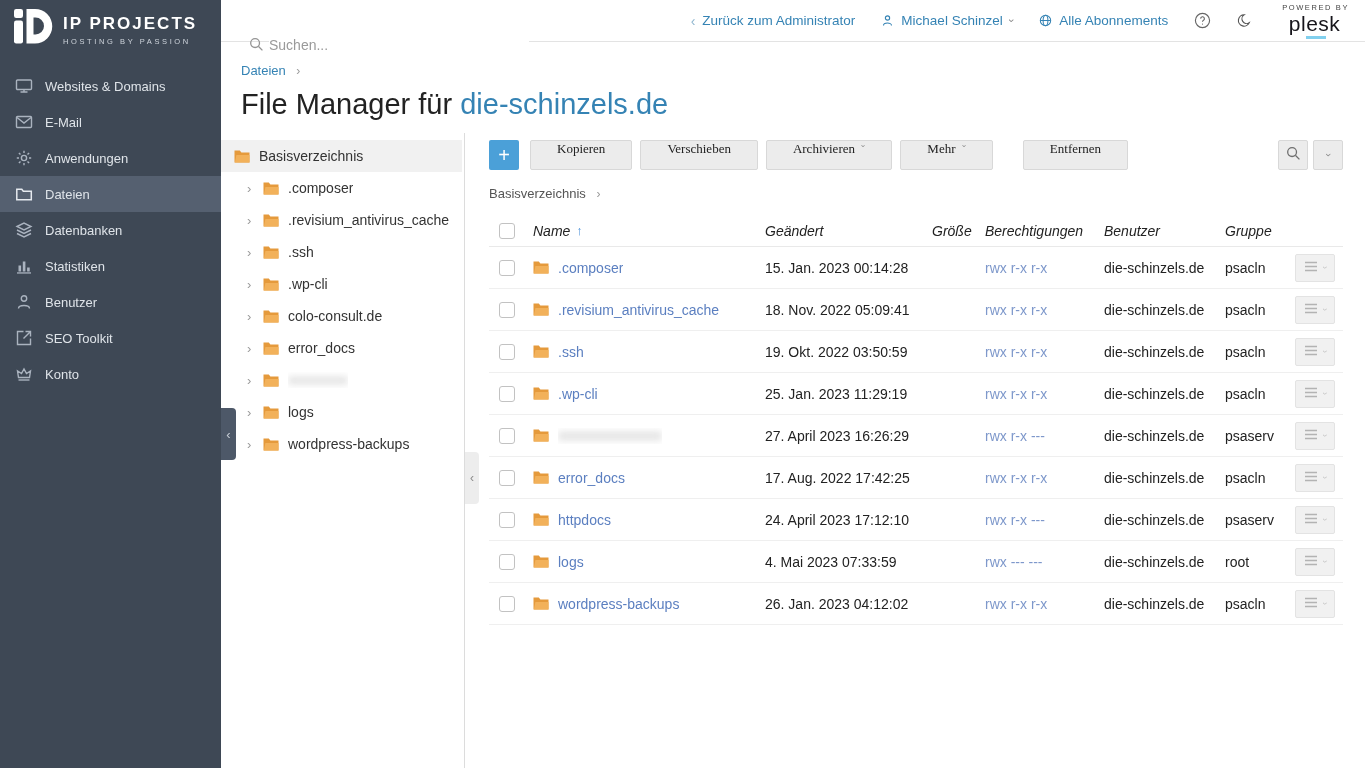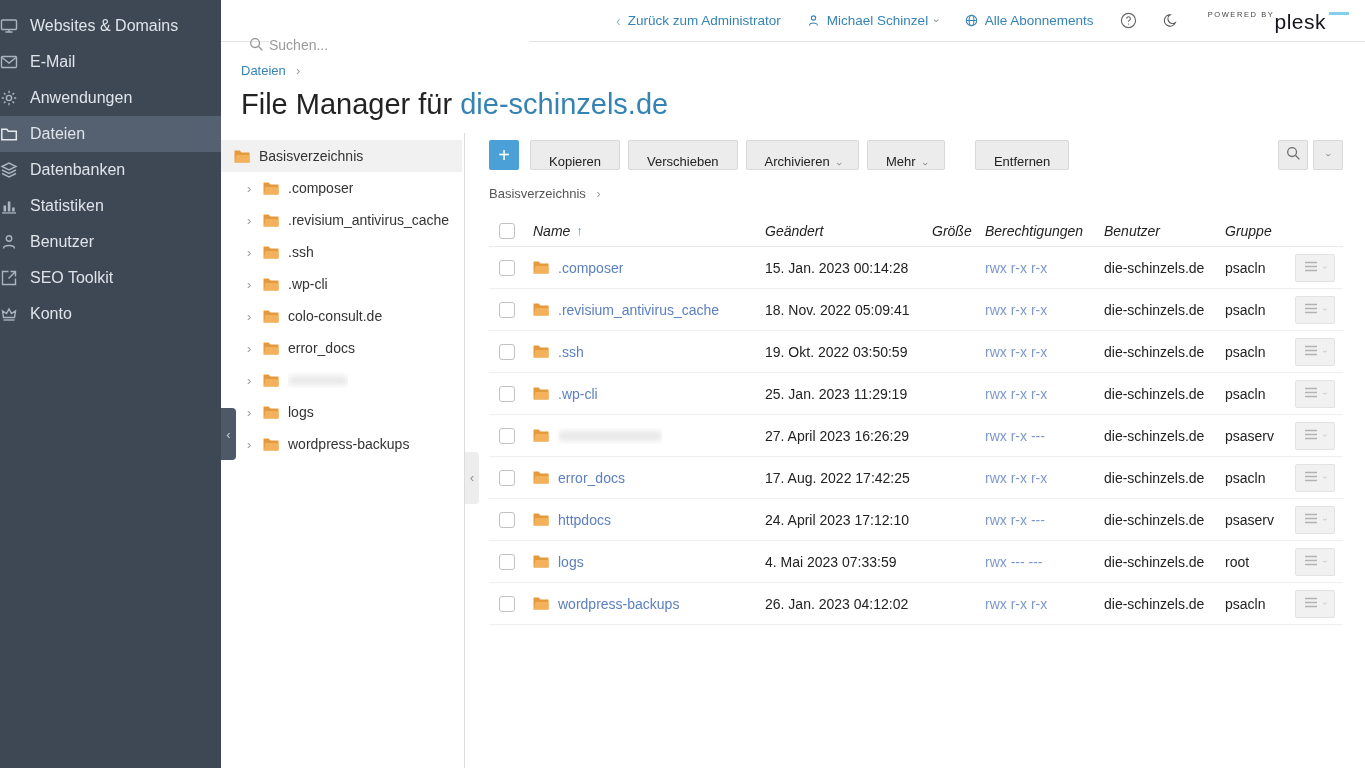--- a/index.html
+++ b/index.html
@@ -12,36 +12,36 @@
   }
   .app{ position:relative; width:1365px; height:768px; background:#fff; overflow:hidden;}
 
   
   .sidebar{ position:absolute; left:0; top:0; width:221px; height:768px; background:var(--sidebar); z-index:3;}
   .logo{ height:60px; display:flex; align-items:center; padding-left:13px; }
   .logo-mark{ flex:none; margin-right:10px; }
   .logo-text .lt1{ color:#fff; font-size:17px; font-weight:bold; letter-spacing:2px; }
   .logo-text .lt2{ color:#cfd5dc; font-size:7.5px; letter-spacing:2.6px; margin-top:3px; }
   .nav{ margin-top:8px; }
-  .nav-item{ height:36px; display:flex; align-items:center; color:var(--nav-text); font-size:16px; cursor:pointer; }
+  .nav-item{ height:36px; display:flex; align-items:center; padding-left:15px; color:var(--nav-text); font-size:13px; cursor:pointer; }
   .nav-item.active{ background:var(--sidebar-active); }
   .nav-icon{ width:18px; height:18px; margin-right:12px; display:flex; align-items:center; justify-content:center; }
   .side-tab{ position:absolute; left:221px; top:408px; width:15px; height:52px; background:#4d5868; border-radius:0 4px 4px 0; display:flex; align-items:center; justify-content:center; color:#c6cdd5; font-size:13px; z-index:2; cursor:pointer;}
 
   
   .topbar{ position:absolute; left:221px; top:0; right:0; height:42px; background:#fff; border-bottom:1px solid #e3e3e3; display:flex; align-items:center; padding:0 16px 0 28px; z-index:2;}
   .search-wrap{ display:flex; align-items:center; gap:5px; width:320px;margin-top:48px; }
   .search-input{ border:none; outline:none; font-size:14px; color:#333; width:260px; font-family:inherit;}
   .search-input::placeholder{ color:#9a9a9a; }
   .topbar-right{ margin-left:auto; display:flex; align-items:center; gap:26px; }
   .tb-link{ display:flex; align-items:center; gap:7px; color:var(--blue); font-size:13.5px; cursor:pointer; text-decoration:none; white-space:nowrap;}
   .chevL{ color:#8fb6cf; font-size:14px; }
   .chev{ display:inline-block; transform:rotate(90deg); font-size:11px; color:#8c8c8c; line-height:1;}
   .tb-icon{ display:flex; align-items:center; justify-content:center; cursor:pointer; }
-  .plesk{ display:flex; flex-direction:row; align-items:flex-start; margin-left:2px; cursor:pointer;}
+  .plesk{ display:flex; flex-direction:column; align-items:center; margin-left:2px; cursor:pointer;}
   .plesk .pb{ font-size:7.5px; letter-spacing:1.6px; color:#444; margin-left:2px;}
   .plesk .word{ font-size:21px; color:#16151b; letter-spacing:.5px; line-height:1; margin-top:1px;}
   .plesk .bar{ width:20px; height:3px; background:#82d0ee; margin:2px 0 0 3px; }
 
   
   .content{ position:absolute; left:221px; top:43px; right:0; bottom:0; background:#fff;}
   .content-header{ padding:18px 0 0 20px; height:90px; }
   .crumb{ font-size:13px; color:var(--blue); cursor:pointer;}
   .crumb-caret{ color:#9a9a9a; font-size:12px; margin-left:6px;}
   .page-title{ margin-top:9px; font-size:29px; color:#222; font-weight:400; }
@@ -55,21 +55,21 @@
   .tree-child{ padding-left:26px; }
   .tree-caret{ color:#999; font-size:13px; width:16px; flex:none;}
   .tree-folder{ flex:none; margin-right:9px; display:flex; align-items:center;}
   .tree-label{ white-space:nowrap; overflow:hidden; min-width:0; }
   .tree-tab{ position:absolute; right:-15px; top:319px; width:14px; height:52px; background:#ededed; border-radius:0 4px 4px 0; display:flex; align-items:center; justify-content:center; color:#8a8a8a; font-size:12px; z-index:2; cursor:pointer;}
 
   
   .main-pane{ flex:1; padding:7px 22px 0 24px; min-width:0;}
   .toolbar{ display:flex; align-items:center; }
   .btn-plus{ width:30px; height:30px; background:var(--plus); color:#fff; font-size:20px; border:none; border-radius:2px; display:flex; align-items:center; justify-content:center; margin-right:11px; cursor:pointer; font-family:inherit;}
-  .btn{ height:30px; padding:0 18px; background:var(--btn-bg); border:1px solid var(--btn-border); border-radius:2px; font-size:13px; color:#222; display:flex; align-items:flex-end; margin-right:8px; cursor:pointer; font-family:Liberation Sans, sans-serif; white-space:nowrap;}
+  .btn{ height:30px; padding:0 26px; background:var(--btn-bg); border:1px solid var(--btn-border); border-radius:2px; font-size:13px; color:#222; display:flex; align-items:flex-start; margin-right:8px; cursor:pointer; font-family:Liberation Serif, serif; white-space:nowrap;}
   .btn .chev{ margin-left:7px; font-size:10px;}
   .btn.gap{ margin-left:22px; }
   .toolbar-right{ margin-left:auto; display:flex; gap:5px; }
   .icon-btn{ width:30px; height:30px; background:var(--btn-bg); border:1px solid var(--btn-border); border-radius:2px; display:flex; align-items:center; justify-content:center; cursor:pointer;}
   .icon-btn .chev{ font-size:10px; color:#8c8c8c;}
   .path-row{ margin-top:16px; font-size:13px; color:#555; }
   .path-row .crumb-caret{ margin-left:7px; }
 
   
   .table{ margin-top:14px; }
@@ -87,20 +87,34 @@
   .row-menu .chev{ color:#bdbdbd; font-size:9px;}
   .redacted{ display:inline-block; width:104px; height:10px; background:#cfcfcf; border-radius:3px; filter:blur(3px); opacity:.5;}
   .redacted.small{ width:60px; height:9px;}
 </style>
 </head>
 <body>
 
 <div class="app">
 
   <aside class="sidebar">
+    <div class="logo">
+      <span class="logo-mark">
+        <svg width="40" height="40" viewBox="0 0 40 40">
+          <rect x="1" y="12.5" width="9" height="23" rx="2.2" fill="#fff"></rect>
+          <rect x="1" y="1" width="9" height="9" rx="2.2" fill="#fff"></rect>
+          <path d="M13.5 1 h8.5 a17 17 0 0 1 0 34.5 h-8.5 z" fill="#fff"></path>
+          <path d="M20.5 9.5 h2 a8.2 8.2 0 0 1 0 17 h-2 z" fill="#3e4855"></path>
+        </svg>
+      </span>
+      <span class="logo-text">
+        <div class="lt1">IP PROJECTS</div>
+        <div class="lt2">HOSTING BY PASSION</div>
+      </span>
+    </div>
     <nav class="nav" id="nav">
         <div class="nav-item">
     <span class="nav-icon">
             <svg viewBox="0 0 18 18" width="18" height="18" fill="none" stroke="#aab3bf" stroke-width="1.4">
               <rect x="1.5" y="3" width="15" height="9.5" rx="1"></rect>
               <path d="M9 12.5v2.5M5.5 15h7"></path>
             </svg>
           </span>
     <span class="nav-label">Websites &amp; Domains</span>
   </div>

